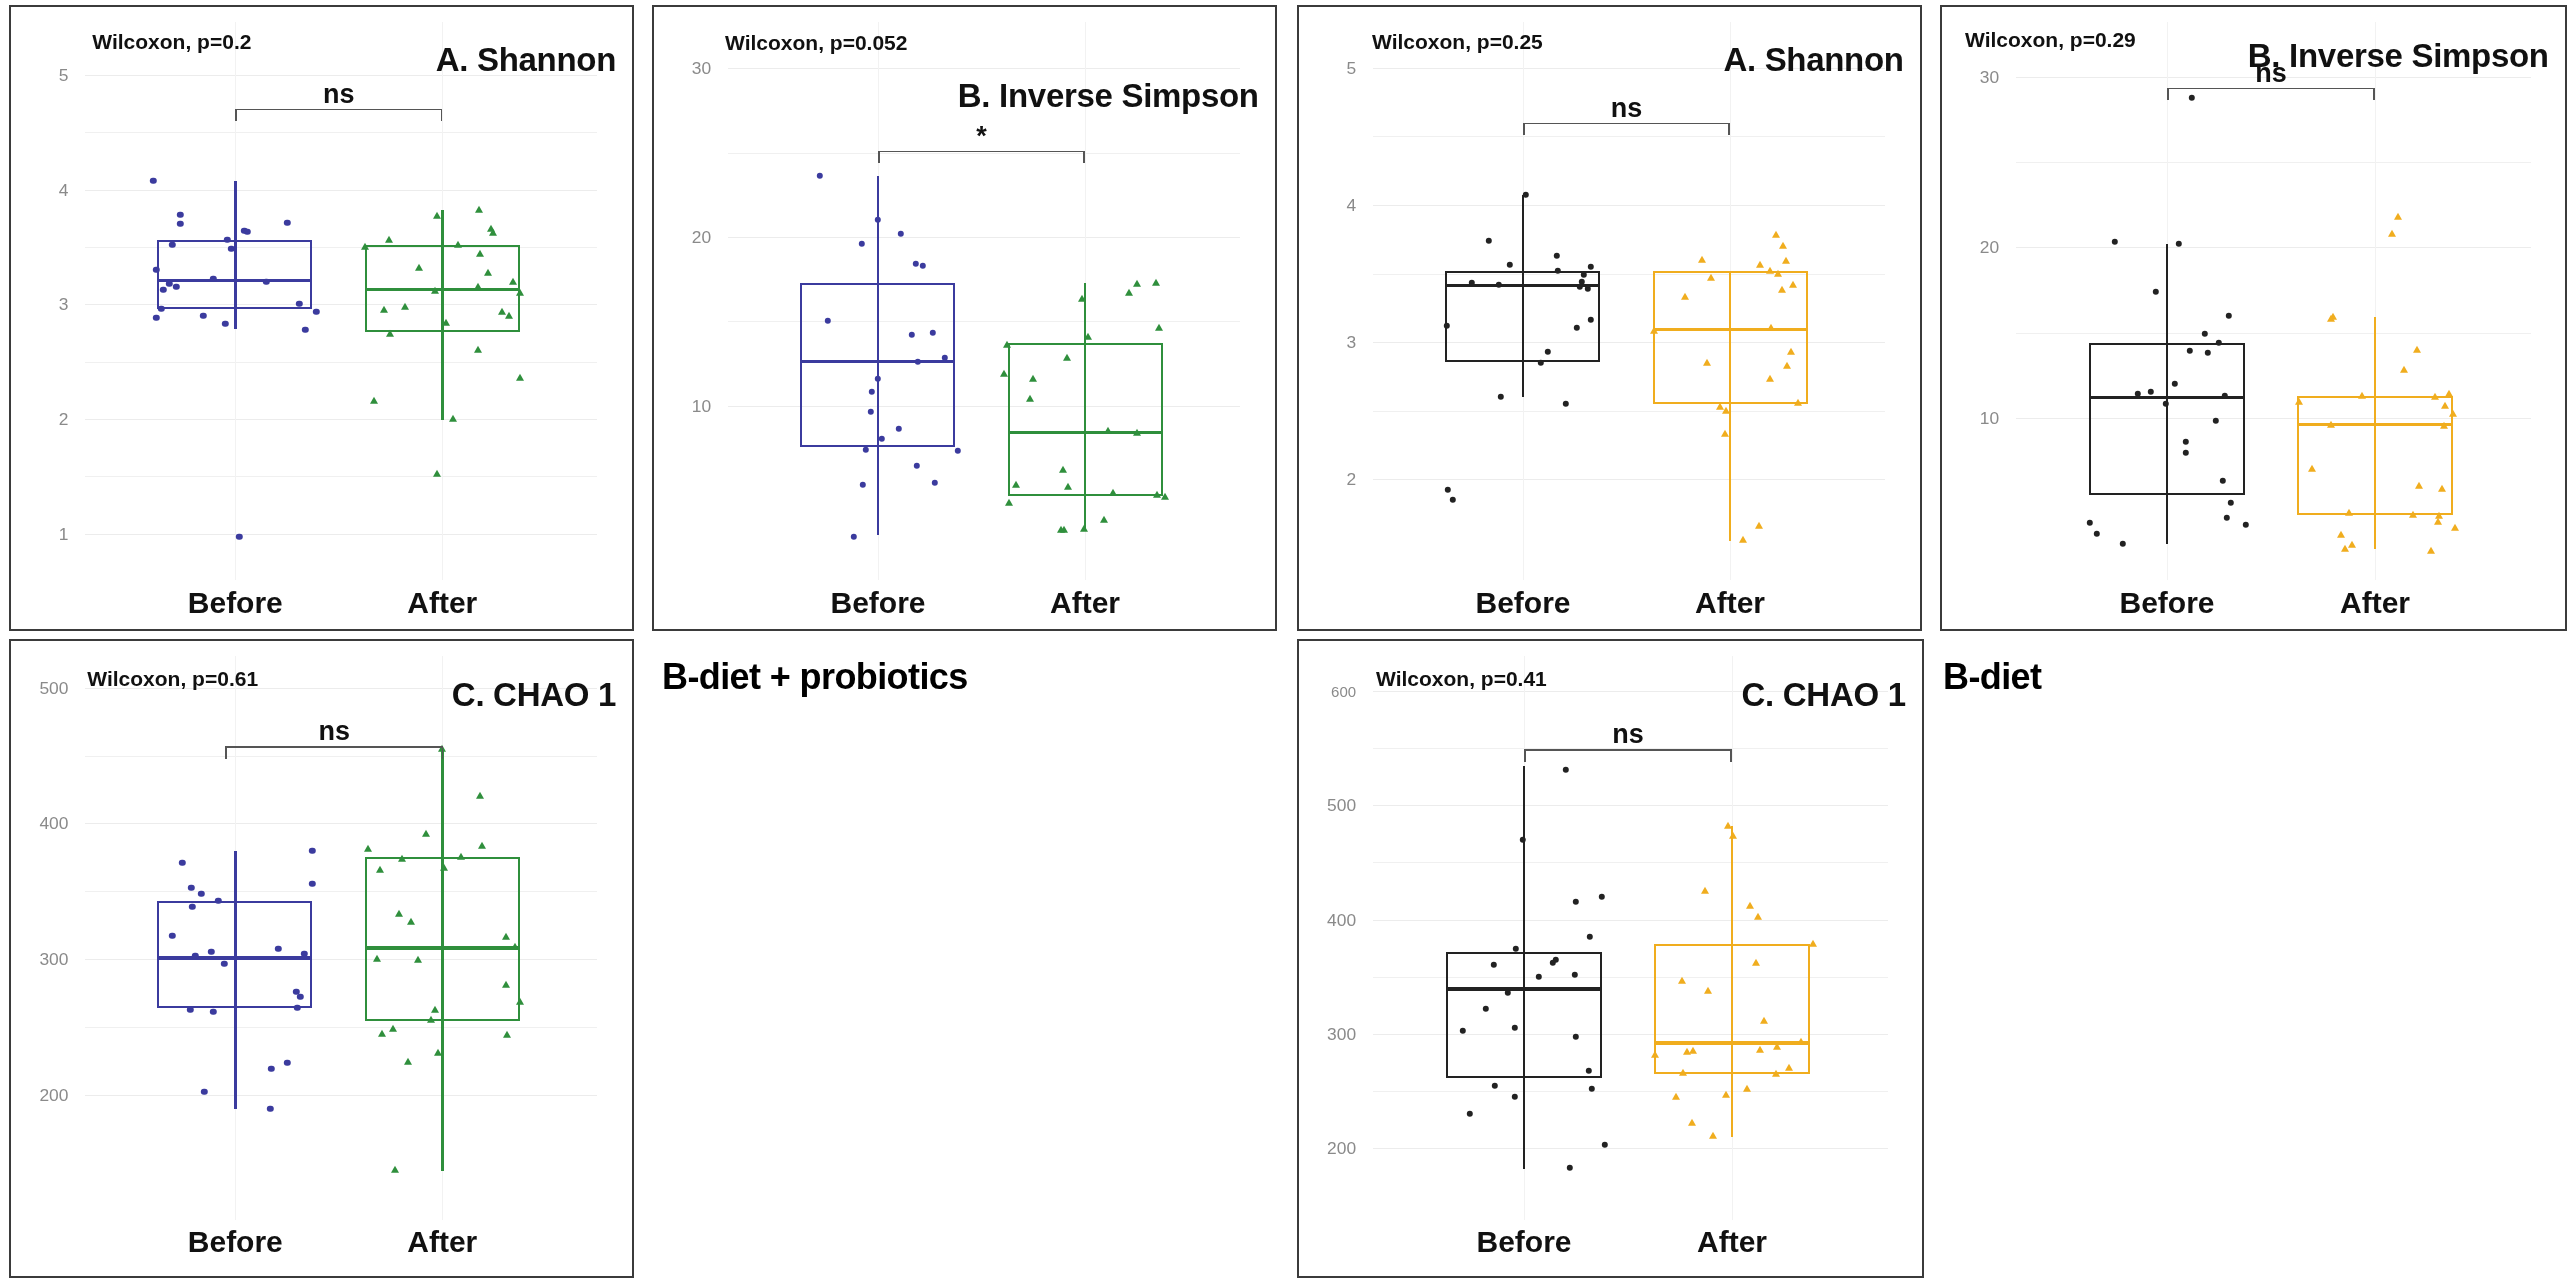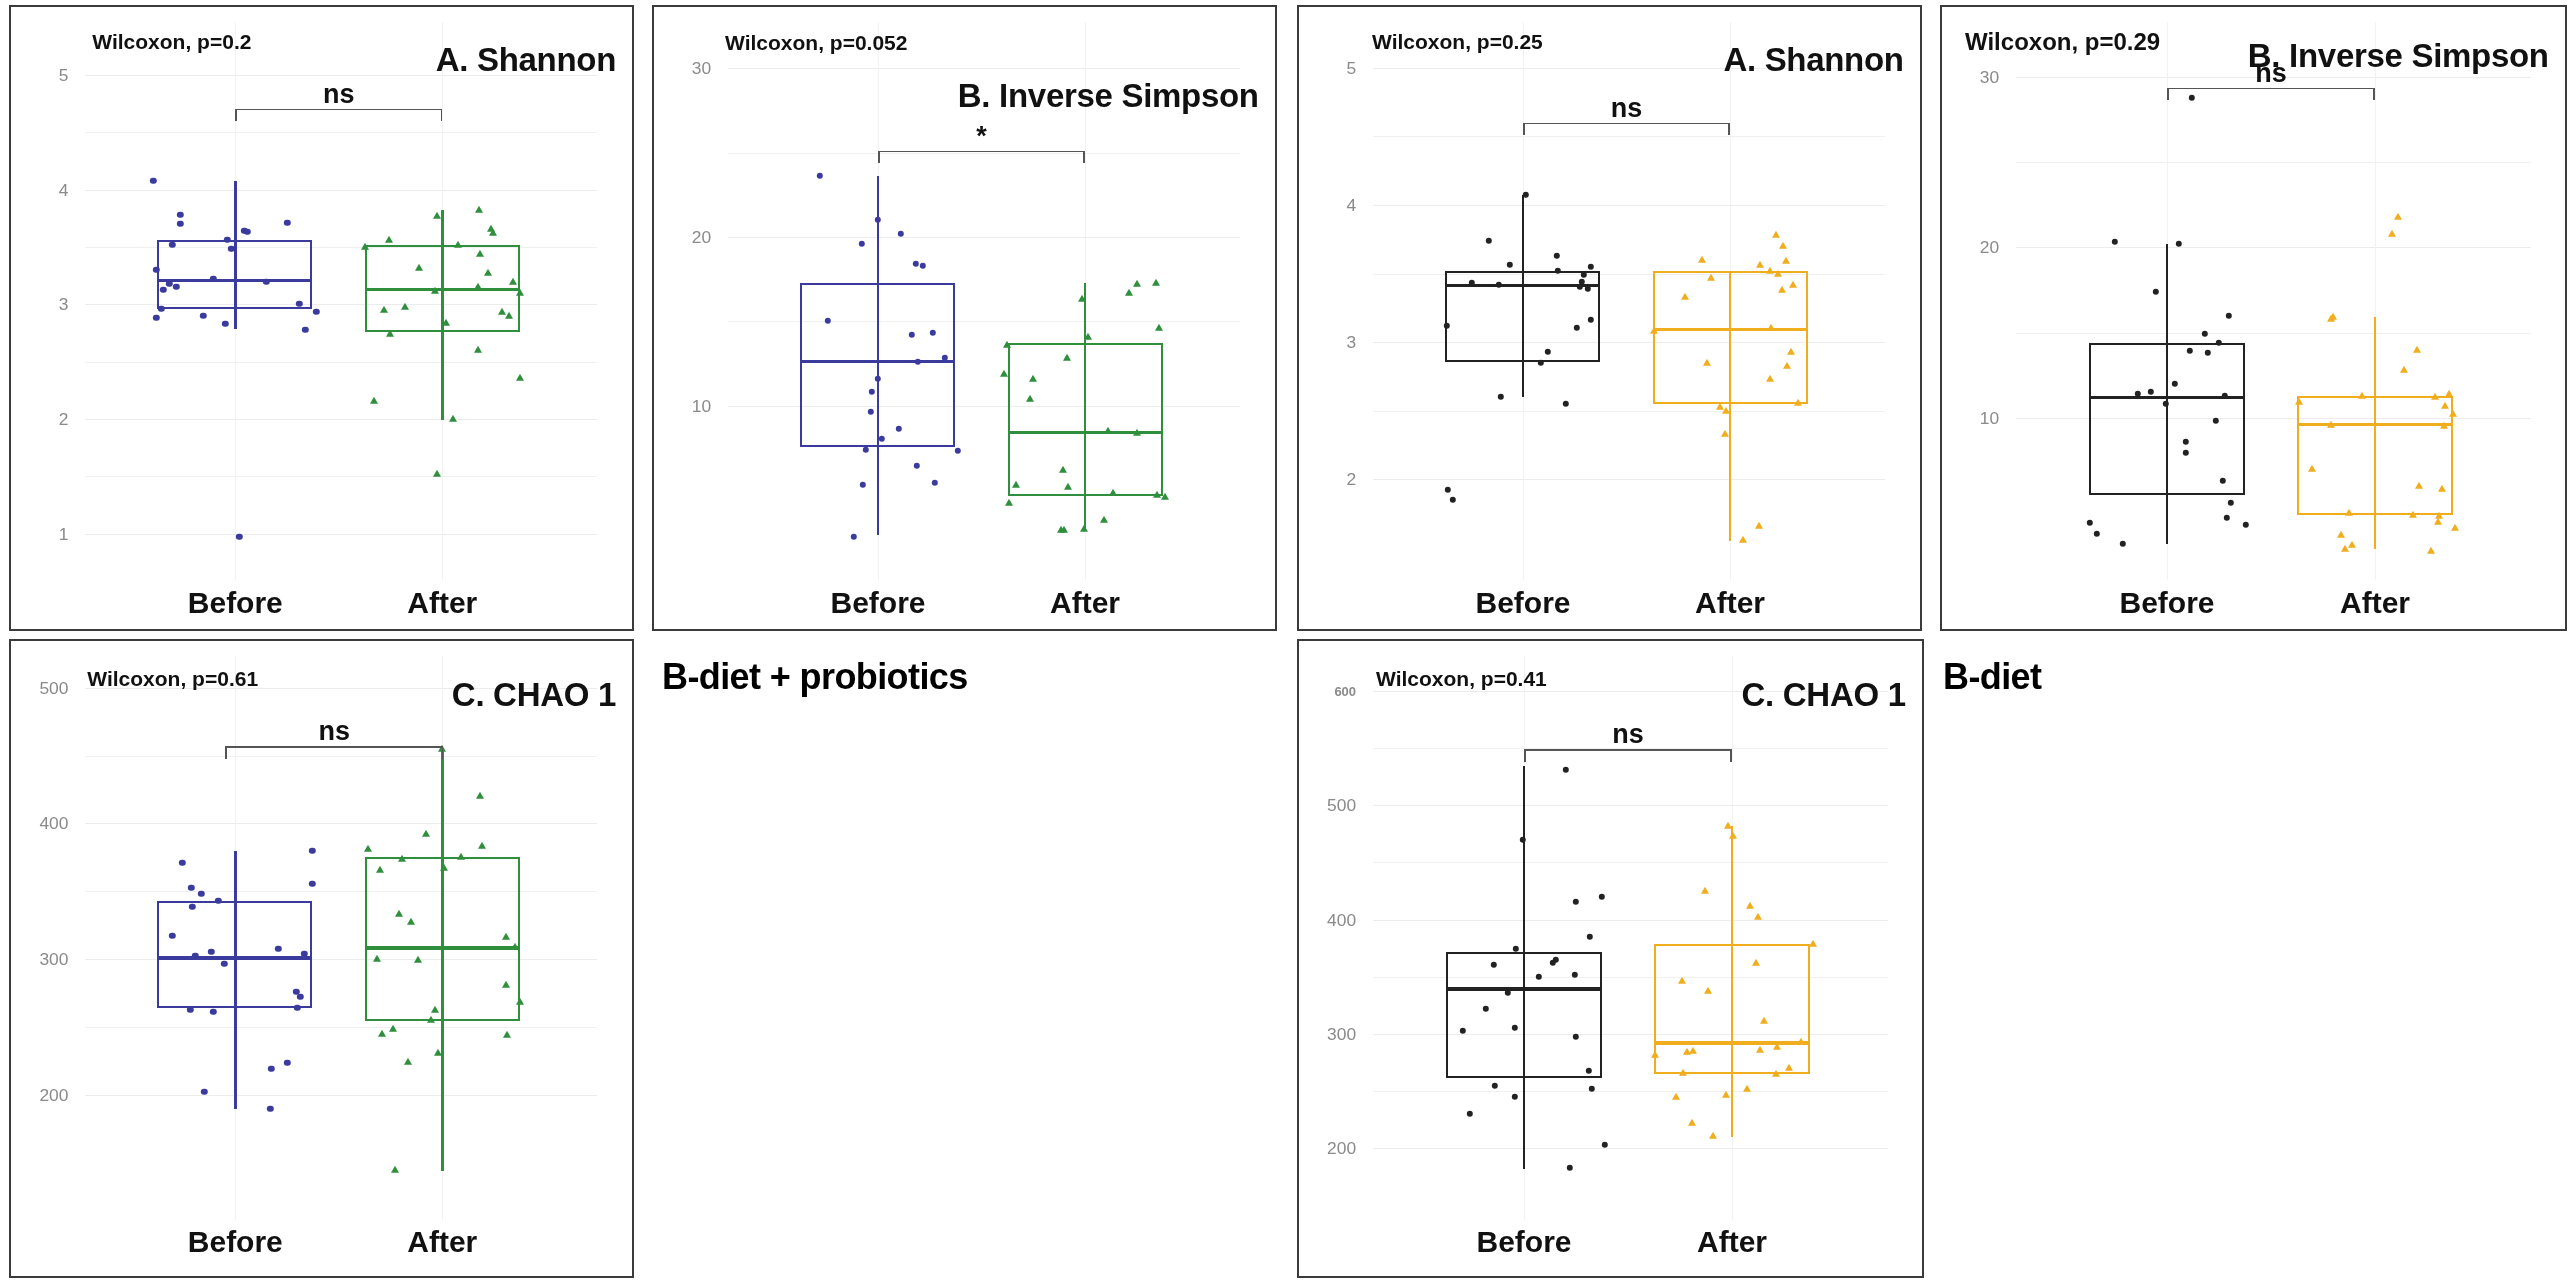--- a/index.html
+++ b/index.html
@@ -528,28 +528,28 @@
           <div class="pt tri" style="left: 489px; top: 544px;"></div>
         </div>
         <div class="xlabel" style="left: 225px; top: 579px; font-size: 30px;">Before</div>
         <div class="xlabel" style="left: 433px; top: 579px; font-size: 30px;">After</div>
         <div class="bracket" style="left: 225px; width: 208px; top: 81px;">
           <div class="bar"></div>
           <div class="tickL"></div>
           <div class="tickR"></div>
           <div class="sig" style="top: -30px; font-size: 27px;">ns</div>
         </div>
-        <div class="wilcox" style="left: 23px; top: 21px; font-size: 24px;">Wilcoxon, p=0.29</div>
+        <div class="wilcox" style="left: 23px; top: 21px; font-size: 21px;">Wilcoxon, p=0.29</div>
         <div class="panel-title" style="right: 16.3px; top: 30px; font-size: 33px;">B. Inverse Simpson</div>
       </div>
     </div>
     <div class="panel" style="left: 1297px; top: 639px; width: 627px; height: 639px;">
       <div class="panel-plot">
         <div class="gridline major" style="left: 74px; width: 515px; top: 50px;"></div>
-        <div class="ytick" style="left: 8.1px; width: 49px; top: 50px; font-size: 13px; font-weight: bold;">600</div>
+        <div class="ytick" style="left: 8.1px; width: 49px; top: 50px; font-size: 15px;">600</div>
         <div class="gridline major" style="left: 74px; width: 515px; top: 164px;"></div>
         <div class="ytick" style="left: 8.1px; width: 49px; top: 164px; font-size: 17.4px;">500</div>
         <div class="gridline major" style="left: 74px; width: 515px; top: 279px;"></div>
         <div class="ytick" style="left: 8.1px; width: 49px; top: 279px; font-size: 17.4px;">400</div>
         <div class="gridline major" style="left: 74px; width: 515px; top: 393px;"></div>
         <div class="ytick" style="left: 8.1px; width: 49px; top: 393px; font-size: 17.4px;">300</div>
         <div class="gridline major" style="left: 74px; width: 515px; top: 507px;"></div>
         <div class="ytick" style="left: 8.1px; width: 49px; top: 507px; font-size: 17.4px;">200</div>
         <div class="gridline" style="left: 74px; width: 515px; top: 107px;"></div>
         <div class="gridline" style="left: 74px; width: 515px; top: 221px;"></div>

